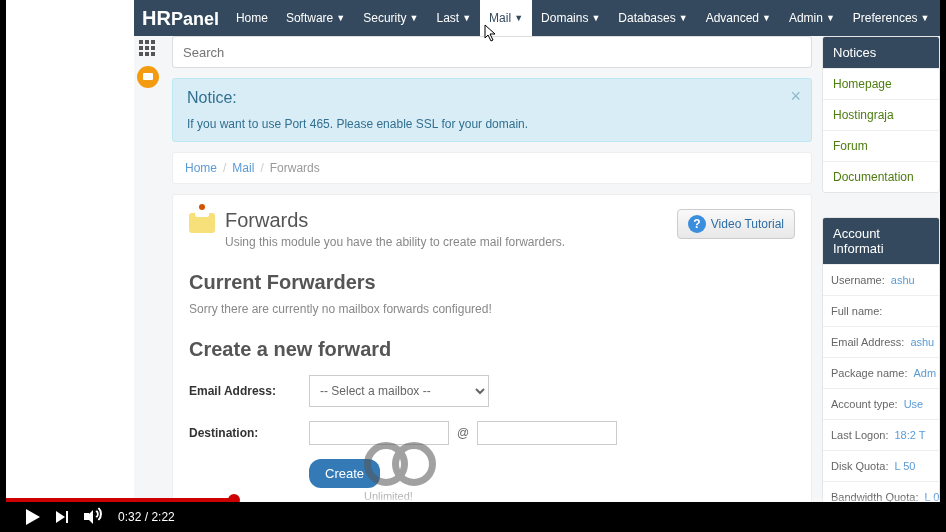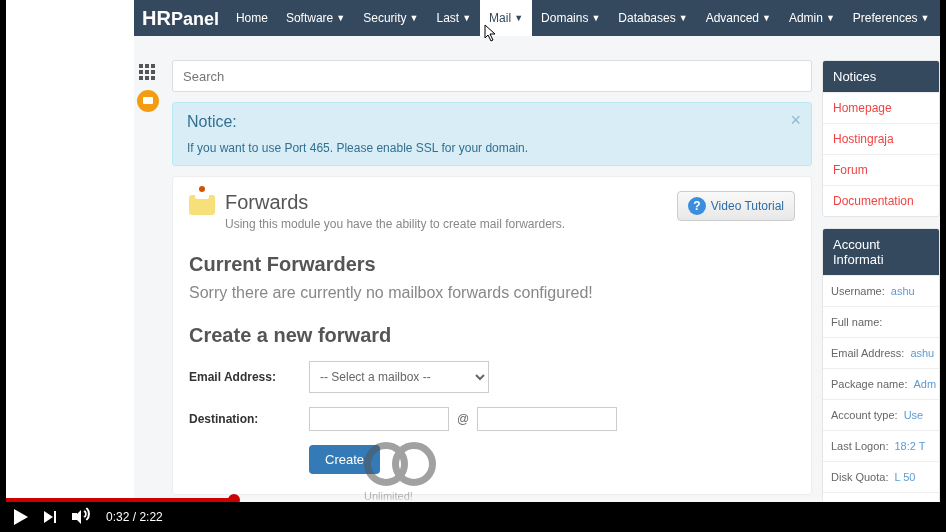--- a/index.html
+++ b/index.html
@@ -5,21 +5,21 @@
 *{box-sizing:border-box;margin:0;padding:0;font-family:Arial,Helvetica,sans-serif}
 body{background:#000;width:946px;height:532px;position:relative;overflow:hidden}
 .video-frame{position:absolute;left:6px;top:0;right:6px;bottom:30px;background:#fff;overflow:hidden}
 .inner{position:absolute;left:128px;top:0;right:0;bottom:0;background:#f5f6f7}
 .topbar{height:36px;background:#34495e;display:flex;align-items:center;padding:0 8px;color:#fff;font-size:12px;white-space:nowrap;overflow:hidden}
 .brand{font-weight:bold;font-size:18px;margin-right:8px}
 .brand .hr{font-weight:900;font-size:20px}
 .navitem{padding:0 9px;height:36px;display:flex;align-items:center;cursor:pointer;position:relative}
 .navitem.active{background:#fff;color:#34495e}
 .navitem .caret{margin-left:3px;font-size:9px}
-.mainrow{display:flex;gap:10px;padding:24px 0 8px 0;align-items:flex-start}
+.mainrow{display:flex;gap:10px;padding:0 0 8px 0;align-items:flex-start}
 .leftcol{width:28px;display:flex;flex-direction:column;align-items:center;gap:8px;padding-top:4px}
 .grid-icon{width:18px;height:18px;display:grid;grid-template-columns:repeat(3,4px);grid-template-rows:repeat(3,4px);gap:2px;cursor:pointer}
 .grid-icon span{background:#555}
 .msg-icon{width:22px;height:22px;border-radius:50%;background:#f39c12;position:relative;cursor:pointer}
 .msg-icon::after{content:"";position:absolute;width:10px;height:7px;background:#fff;left:6px;top:7px;border-radius:1px}
 .centercol{flex:1;min-width:0}
 .searchbox{width:100%;height:32px;border:1px solid #ddd;background:#fff;padding:0 10px;font-size:13px;color:#999;border-radius:3px}
 .notice{background:#d9edf7;border:1px solid #bce8f1;color:#31708f;padding:10px 28px 10px 14px;margin-top:10px;border-radius:3px;position:relative;font-size:12px}
 .notice .ttl{font-size:16px;margin-bottom:10px}
 .notice .close{position:absolute;right:10px;top:8px;color:#8db9cc;font-size:18px;cursor:pointer;line-height:1}
@@ -29,41 +29,41 @@
 .panel{background:#fff;border:1px solid #eee;margin-top:10px;border-radius:3px;padding:14px 16px 20px}
 .ph{display:flex;align-items:flex-start;gap:10px;position:relative}
 .mailico{width:26px;height:20px;background:#f7e07a;border-radius:3px;position:relative;margin-top:4px;flex:none}
 .mailico::before{content:"";position:absolute;width:14px;height:10px;background:#fff;left:6px;top:-6px;border-radius:2px}
 .mailico::after{content:"";position:absolute;width:6px;height:6px;background:#d35400;border-radius:50%;left:10px;top:-9px}
 .ph h2{font-size:20px;color:#555;font-weight:500}
 .ph p{font-size:12px;color:#888;margin-top:3px}
 .vtut{position:absolute;right:0;top:0;background:linear-gradient(#f9f9f9,#e8e8e8);border:1px solid #ccc;border-radius:4px;padding:5px 10px;font-size:12px;color:#2e6da4;display:flex;align-items:center;gap:5px;cursor:pointer}
 .vtut .q{width:18px;height:18px;border-radius:50%;background:#3b8ede;color:#fff;display:flex;align-items:center;justify-content:center;font-weight:bold;font-size:12px}
 .panel h3{font-size:20px;color:#555;font-weight:700;margin-top:22px}
-.panel .msg{font-size:16px;color:#888;margin-top:8px}
+.panel .msg{font-size:12px;color:#888;margin-top:8px}
 .formrow{display:flex;align-items:center;margin-top:14px;font-size:12px}
 .formrow label{width:120px;color:#333;font-weight:bold}
 .sel{height:32px;border:1px solid #ccc;font-size:12px;color:#666;padding:0 6px;width:180px;background:#fff}
 .txt{height:24px;border:1px solid #ccc;width:140px;padding:0 6px;font-size:12px}
 .at{margin:0 8px;color:#666}
-.btn{background:#337ab7;color:#fff;border:none;padding:7px 16px;border-radius:4px;font-size:13px;cursor:pointer;margin-top:14px;margin-left:120px}
-.rightcol{width:118px;flex:none;display:flex;flex-direction:column;gap:11px;overflow:hidden}
+.btn{background:#337ab7;color:#fff;border:none;padding:7px 16px;border-radius:12px;font-size:13px;cursor:pointer;margin-top:14px;margin-left:120px}
+.rightcol{width:118px;flex:none;display:flex;flex-direction:column;gap:24px;overflow:hidden}
 .rpanel{background:#fff;border:1px solid #e5e5e5;border-radius:3px;font-size:12px;overflow:hidden}
 .rhead{background:#34495e;color:#fff;padding:8px 10px;font-size:13px}
-.ritem{padding:8px 10px;border-top:1px solid #eee;color:#ef4444;cursor:pointer;white-space:nowrap;overflow:hidden}
+.ritem{padding:8px 10px;border-top:1px solid #eee;color:#4d7c0f;cursor:pointer;white-space:nowrap;overflow:hidden}
 .inforow{display:flex;padding:9px 8px;border-top:1px solid #eee;color:#666;font-size:11px;gap:6px;white-space:nowrap;overflow:hidden}
 .inforow .v{color:#5b9bd5}
 .watermark{position:absolute;left:230px;bottom:-10px;width:90px;height:70px;opacity:.55}
 .watermark .c1{width:44px;height:44px;border:7px solid #555;border-radius:50%;position:absolute;left:0;top:0}
 .watermark .c2{width:44px;height:44px;border:7px solid #555;border-radius:50%;position:absolute;left:28px;top:0}
 .watermark .t{position:absolute;left:0;top:48px;font-size:11px;color:#777}
 .progress{position:absolute;left:6px;right:6px;bottom:30px;height:4px;background:rgba(255,255,255,.28)}
 .prog-played{height:100%;background:#cc0000;width:24.4%;position:relative}
 .prog-dot{position:absolute;right:-6px;top:-4px;width:12px;height:12px;border-radius:50%;background:#cc0000}
-.controls{position:absolute;left:0;right:0;bottom:0;height:30px;background:#000;display:flex;align-items:center;padding:0 14px;color:#fff;font-size:12px;gap:16px}
+.controls{position:absolute;left:12px;right:0;bottom:0;height:30px;background:#000;display:flex;align-items:center;padding:0 14px;color:#fff;font-size:12px;gap:16px}
 .cicon{cursor:pointer;display:flex;align-items:center}
 .play{width:0;height:0;border-left:14px solid #fff;border-top:8px solid transparent;border-bottom:8px solid transparent}
 .next{display:flex;align-items:center;gap:1px}
 .next .t1{width:0;height:0;border-left:9px solid #fff;border-top:6px solid transparent;border-bottom:6px solid transparent}
 .next .bar{width:2px;height:12px;background:#fff}
 .vol{width:18px;height:16px;position:relative}
 .vol::before{content:"";position:absolute;width:5px;height:7px;background:#fff;left:0;top:4px}
 .vol::after{content:"";position:absolute;width:0;height:0;border-right:7px solid #fff;border-top:7px solid transparent;border-bottom:7px solid transparent;left:2px;top:1px}
 .vol .w1{position:absolute;width:6px;height:6px;border:2px solid #fff;border-left:none;border-bottom:none;border-radius:0 6px 0 0;transform:rotate(45deg);left:10px;top:2px}
 .vol .w2{position:absolute;width:10px;height:10px;border:2px solid #fff;border-left:none;border-bottom:none;border-radius:0 10px 0 0;transform:rotate(45deg);left:10px;top:0}
@@ -139,20 +139,23 @@
           </div>
     <div class="msg-icon"></div>
    </div>
 
    <div class="centercol">
     <input class="searchbox" placeholder="Search" style="">
     <div class="notice">
      <div class="ttl">Notice:</div>
      <div>If you want to use Port 465. Please enable SSL for your domain.</div>
      <span class="close">×</span>
+    </div>
+    <div class="crumbs">
+     <a>Home</a><span class="sep">/</span><a>Mail</a><span class="sep">/</span><span>Forwards</span>
     </div>
     <div class="panel">
      <div class="ph">
       <div class="mailico"></div>
       <div>
        <h2>Forwards</h2>
        <p>Using this module you have the ability to create mail forwarders.</p>
       </div>
       <div class="vtut">
                 <span class="q">?</span>

